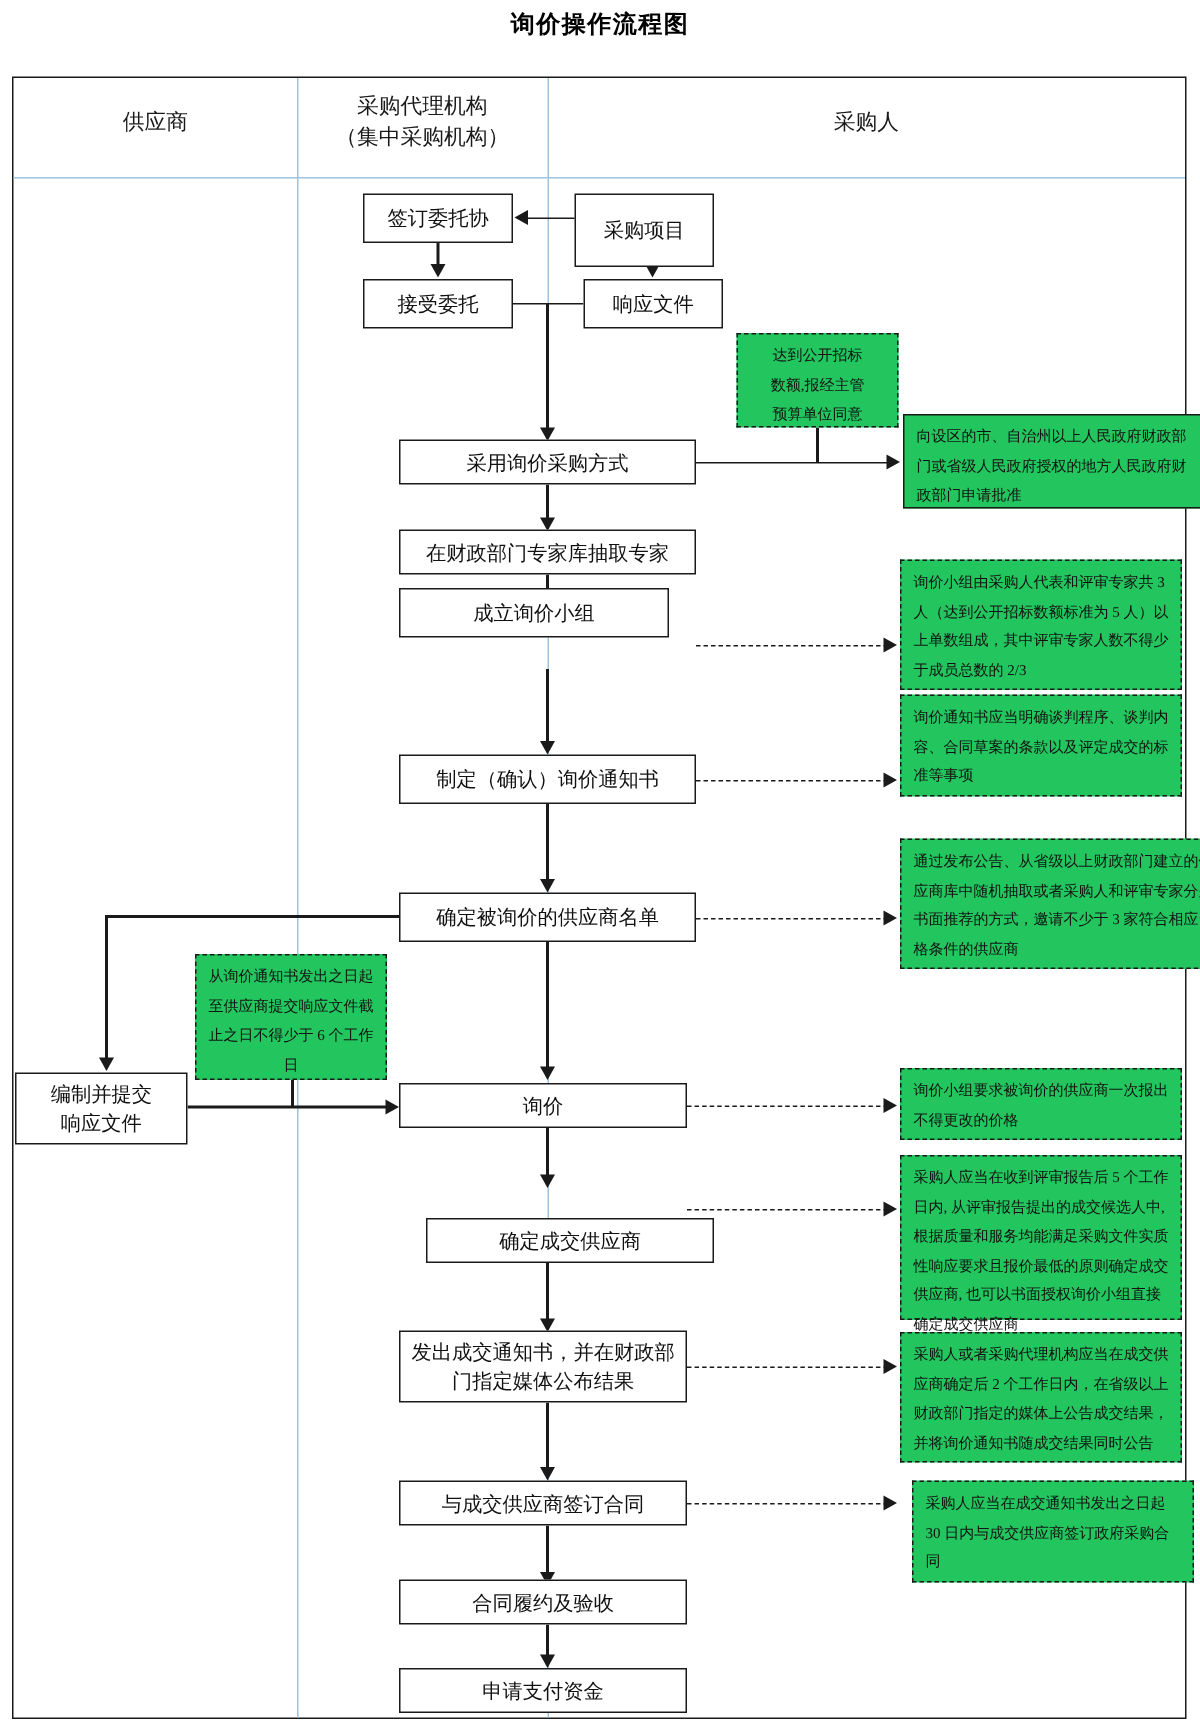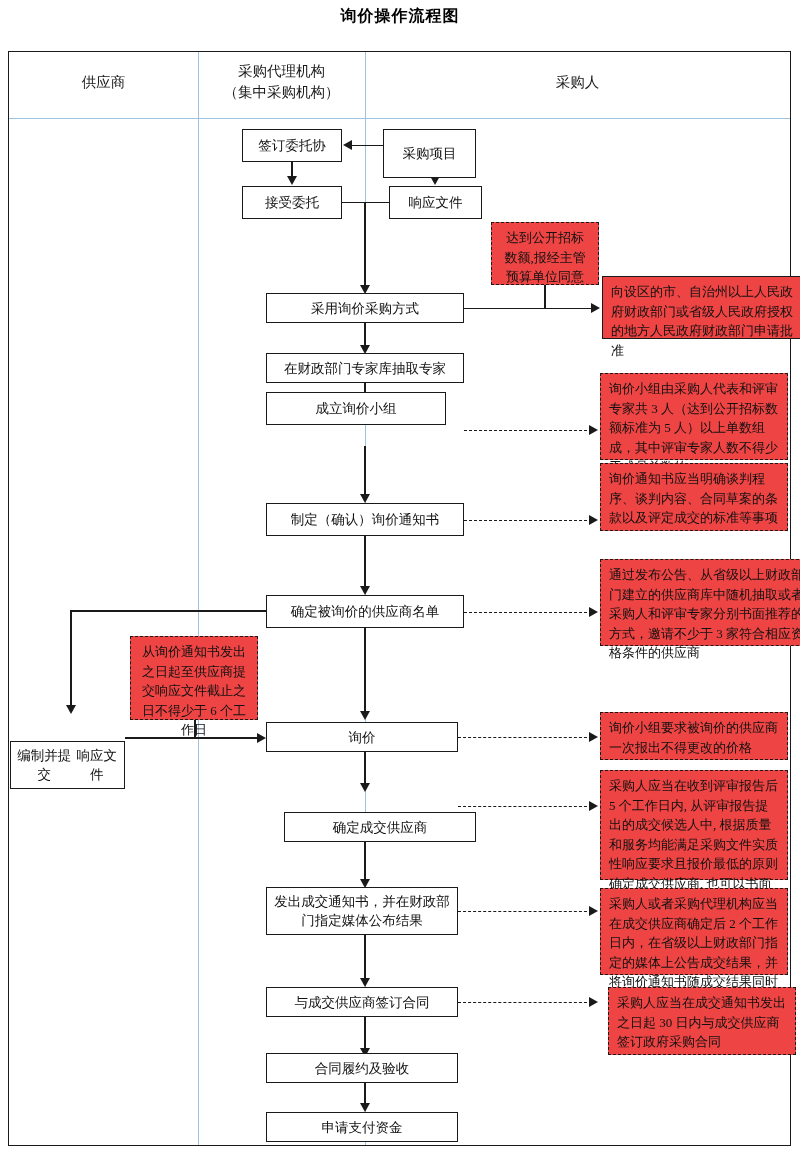--- a/index.html
+++ b/index.html
@@ -81,23 +81,23 @@
     font-size: 13.5px;
     line-height: 19px;
     color: #111111;
     padding: 2px 4px;
     z-index: 3;
   }
   .note {
     position: absolute;
     box-sizing: border-box;
     border: 1.4px dashed #1a1a1a;
-    background: #ef4444;
+    background: #22c55e;
     text-align: left;
-    font-size: 13px;
+    font-size: 10px;
     line-height: 19.5px;
     color: #111111;
     padding: 5px 8px;
     z-index: 3;
   }
   .note.solid { border-style: solid; }
   .note.center { text-align: center; }
 
   
   .ln {
@@ -219,21 +219,21 @@
   <div class="ln dash-h" style="left:464px; top:611.5px; width:128px;"></div>
   <div class="arw right" style="left:589px; top:606.5px;"></div>
   <div class="note" style="left:600px; top:559px; width:224px; height:87px;">通过发布公告、从省级以上财政部门建立的供应商库中随机抽取或者采购人和评审专家分别书面推荐的方式，邀请不少于 3 家符合相应资格条件的供应商</div>
 
   <div class="ln h" style="left:70px; top:610px; width:196px;"></div>
   <div class="ln v" style="left:70px; top:610px; height:96px;"></div>
   <div class="arw down" style="left:65.5px; top:705px;"></div>
 
   <div class="note center" style="left:130px; top:636px; width:128px; height:84px;">从询价通知书发出之日起至供应商提交响应文件截止之日不得少于 6 个工作日</div>
 
-  <div class="node" style="left:10px; top:715px; width:115px; height:48px; margin-top:26px;">
+  <div class="node" style="left:10px; top:715px; width:115px; height:48px; flex-direction:column;">
     <div>编制并提交</div>
     <div>响应文件</div>
   </div>
 
   <div class="ln h" style="left:125px; top:737px; width:135px;"></div>
   <div class="ln v" style="left:194px; top:720px; height:18px;"></div>
   <div class="arw right" style="left:257px; top:732.5px;"></div>
 
   <div class="ln v" style="left:364px; top:628px; height:85px;"></div>
   <div class="arw down" style="left:359.5px; top:711px;"></div>

